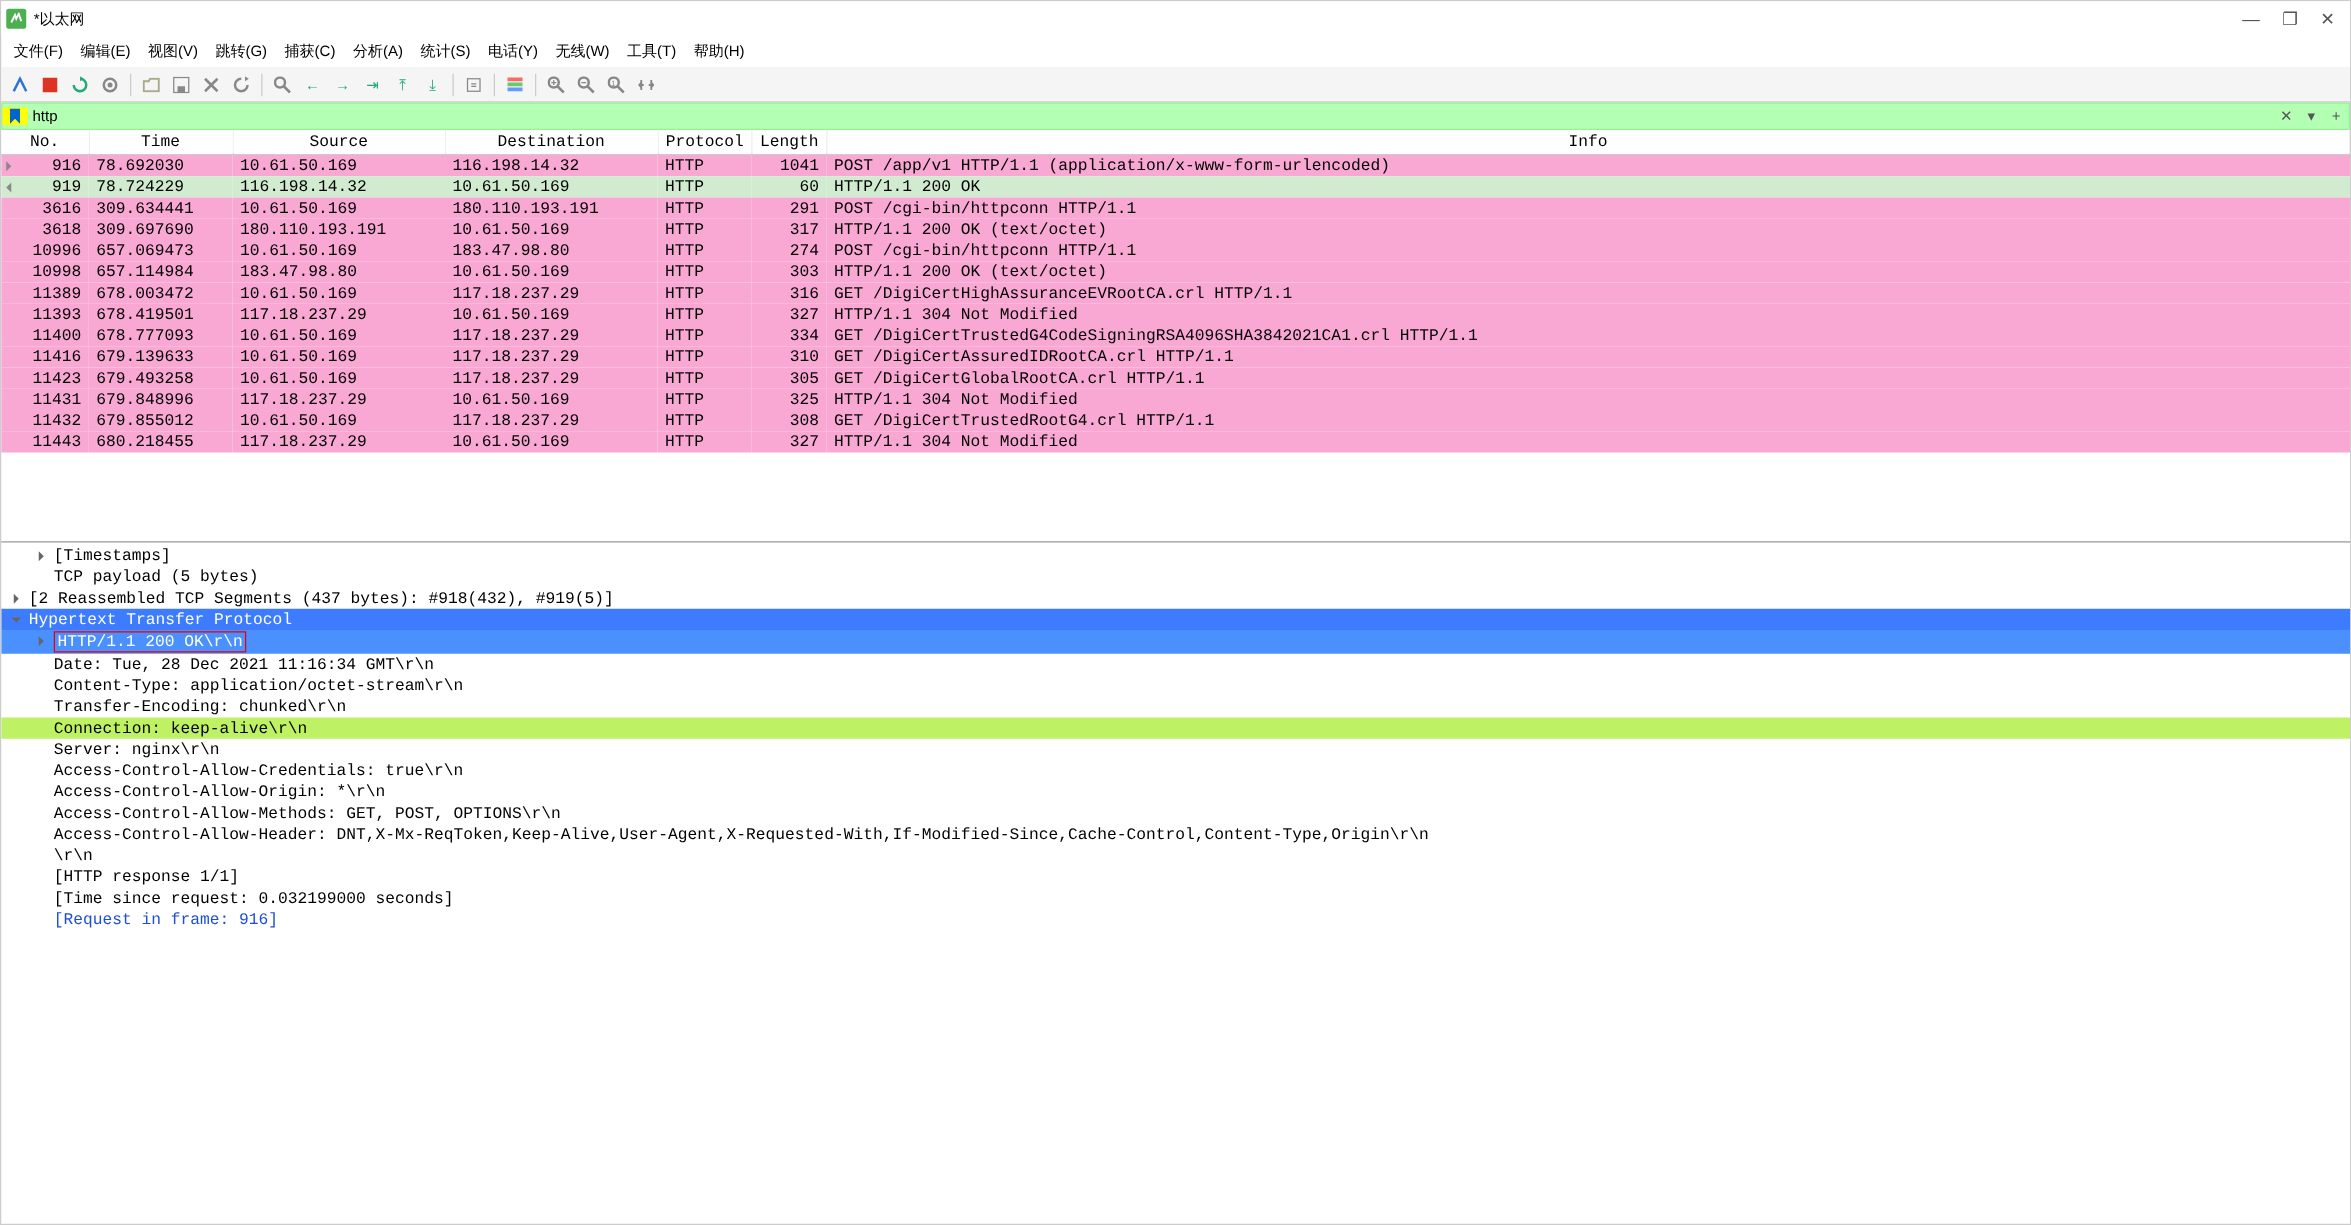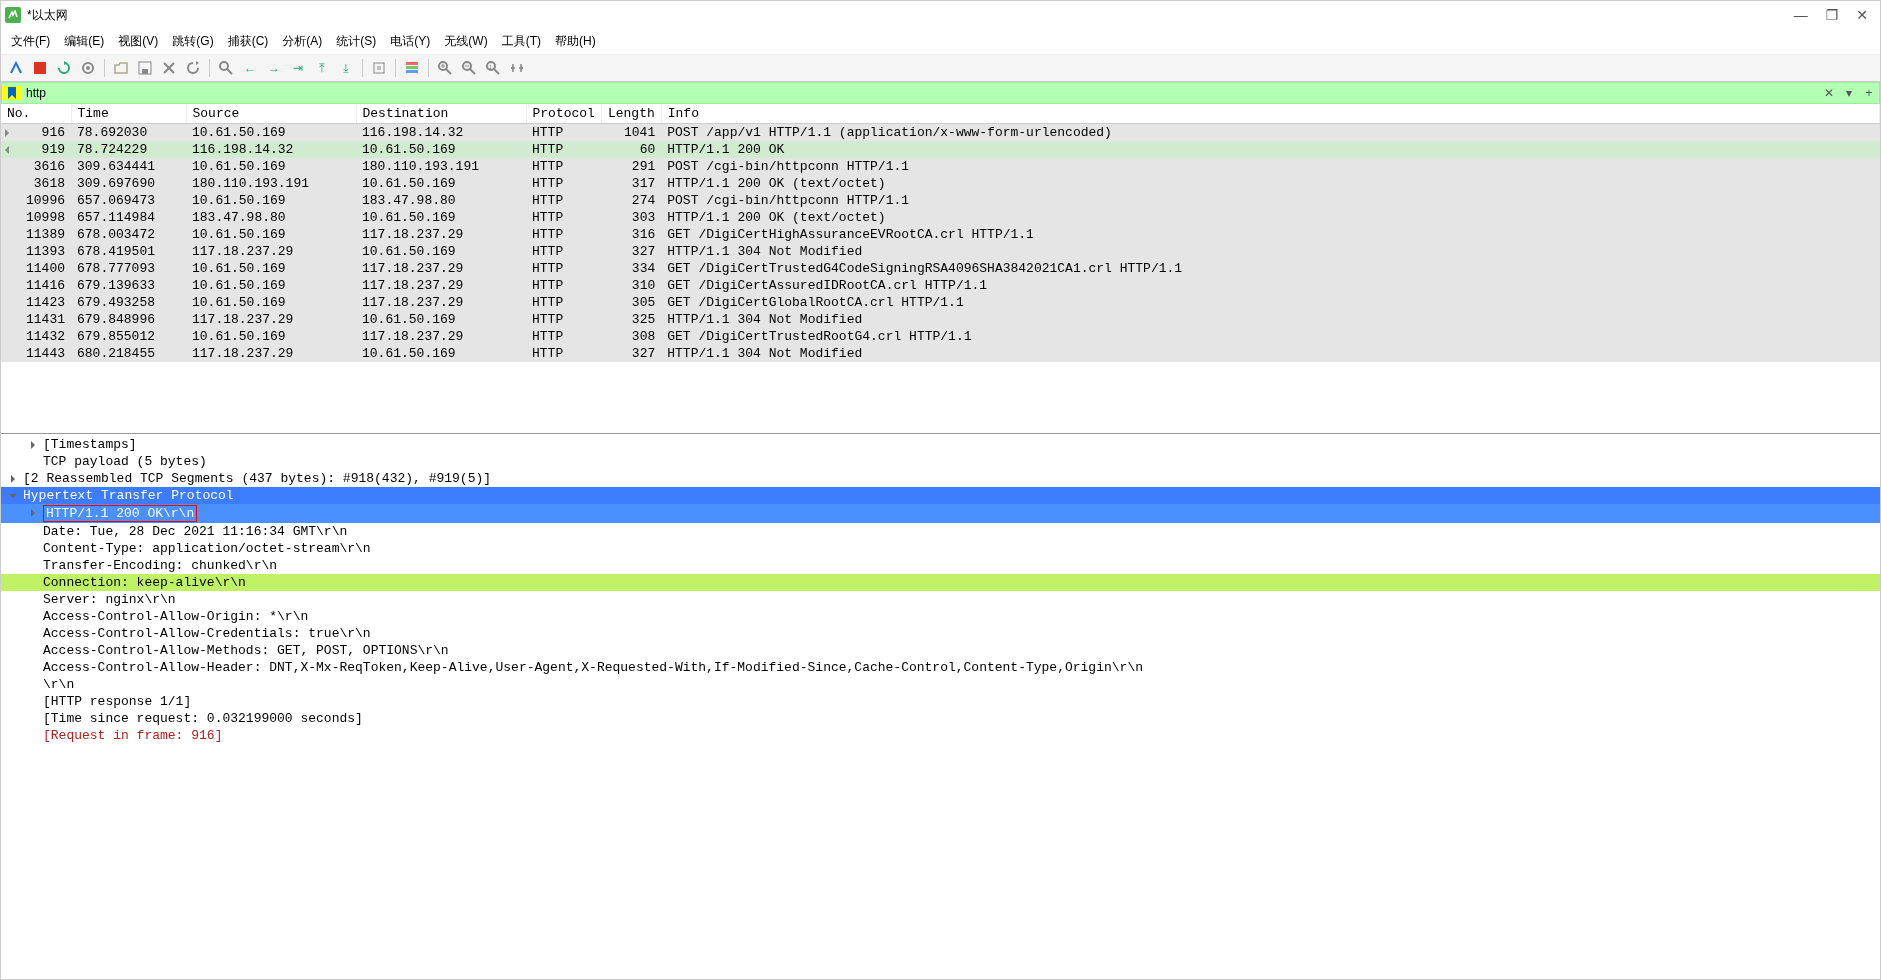--- a/index.html
+++ b/index.html
@@ -20,46 +20,46 @@
   .tb-btn { width: 22px; height: 22px; display: flex; align-items: center; justify-content: center; border: 1px solid transparent; border-radius: 2px; cursor: pointer; color:#555;}
   .tb-sep { width: 1px; height: 18px; background: #ccc; margin: 0 3px;}
   
   .filter-row { display: flex; align-items: center; background: #b3ffb3; border: 1px solid #9e9; padding: 0; height: 22px;}
   .filter-icon { width: 20px; display:flex; align-items:center; justify-content:center; background: #ff0;}
   .filter-input { flex: 1; border: none; background: transparent; padding: 2px 4px; font-family: inherit; font-size: 12px; outline: none;}
   .filter-clear, .filter-apply, .filter-plus { width: 20px; text-align: center; cursor: pointer; color:#555;}
   
   .packet-pane { flex: 0 0 330px; overflow: auto; border-bottom: 1px solid #999; position:relative;}
   .packet-table { width: 100%; border-collapse: collapse; font-family: "Consolas","Courier New",monospace; font-size: 13px;}
-  .packet-table th { text-align: left; padding: 2px 6px; font-weight: normal; background: #fff; border-bottom: 1px solid #ccc; border-right: 1px solid #eee; position:sticky; top:0;margin-top:33px;}
+  .packet-table th { text-align: center; padding: 2px 6px; font-weight: normal; background: #fff; border-bottom: 1px solid #ccc; border-right: 1px solid #eee; position:sticky; top:0;margin-top:33px;}
   .packet-table td { padding: 1px 6px; white-space: nowrap; }
   .col-no { width: 70px; text-align: right; padding-left: 24px;}
   .col-time { width: 115px; }
   .col-src { width: 170px; }
   .col-dst { width: 170px; }
   .col-proto { width: 65px; }
   .col-len { width: 50px; text-align: right;}
   .col-info { }
-  .row-green { background: #e5e5e5; }
+  .row-green { background: #f9a8d4; }
   .row-green-sel { background: #d0ebd0; }
   .row-arrow { position: relative;}
   .row-arrow::before { content:""; position:absolute; left:4px; top:50%; transform:translateY(-50%); border: 4px solid transparent; border-left-color:#888;}
   .row-arrow-back::before { border-left-color:transparent; border-right-color:#888; left:0px;}
   
   .detail-pane { flex: 1; overflow: auto; font-family: "Consolas","Courier New",monospace; font-size: 13px; padding: 2px 0;}
   .detail-pane .line { padding: 1px 0 1px 22px; white-space: nowrap; position:relative;}
   .detail-pane .line.l2 { padding-left: 42px;}
   .detail-pane .caret::before { content:""; position:absolute; left:10px; top:5px; border:4px solid transparent; border-left-color:#666;}
   .detail-pane .caret-open::before { content:""; position:absolute; left:8px; top:7px; border:4px solid transparent; border-top-color:#666;}
   .detail-pane .caret2::before { left:30px;}
   .sel-proto { background: #3d7cff; color: #fff; }
   .sel-line { background: #4a90ff; color: #fff; }
   .red-box { border: 1px solid #e00; display: inline-block; padding: 0 2px;}
   .hl-line { background: #bef264; }
-  .blue-txt { color: #b91c1c;}
+  .blue-txt { color: #1d4ed8;}
 </style>
 </head>
 <body>
 
 <div class="window">
 
   <div class="titlebar">
     <div class="app-icon">
       <svg viewBox="0 0 10 10">
           <path d="M1 8 L4 2 L5 5 L7 1 L9 7" stroke="#fff" stroke-width="1.5" fill="none"></path>
@@ -351,22 +351,22 @@
     <div class="line l2 caret caret2">[Timestamps]</div>
     <div class="line l2">TCP payload (5 bytes)</div>
     <div class="line caret">[2 Reassembled TCP Segments (437 bytes): #918(432), #919(5)]</div>
     <div class="line caret-open sel-proto">Hypertext Transfer Protocol</div>
     <div class="line l2 sel-line caret caret2"><span class="red-box">HTTP/1.1 200 OK\r\n</span></div>
     <div class="line l2">Date: Tue, 28 Dec 2021 11:16:34 GMT\r\n</div>
     <div class="line l2">Content-Type: application/octet-stream\r\n</div>
     <div class="line l2">Transfer-Encoding: chunked\r\n</div>
     <div class="line l2 hl-line">Connection: keep-alive\r\n</div>
     <div class="line l2">Server: nginx\r\n</div>
+    <div class="line l2">Access-Control-Allow-Credentials: true\r\n</div>
     <div class="line l2">Access-Control-Allow-Origin: *\r\n</div>
-    <div class="line l2">Access-Control-Allow-Credentials: true\r\n</div>
     <div class="line l2">Access-Control-Allow-Methods: GET, POST, OPTIONS\r\n</div>
     <div class="line l2">Access-Control-Allow-Header: DNT,X-Mx-ReqToken,Keep-Alive,User-Agent,X-Requested-With,If-Modified-Since,Cache-Control,Content-Type,Origin\r\n</div>
     <div class="line l2">\r\n</div>
     <div class="line l2">[HTTP response 1/1]</div>
     <div class="line l2">[Time since request: 0.032199000 seconds]</div>
     <div class="line l2 blue-txt">[Request in frame: 916]</div>
   </div>
 
 </div>
 

